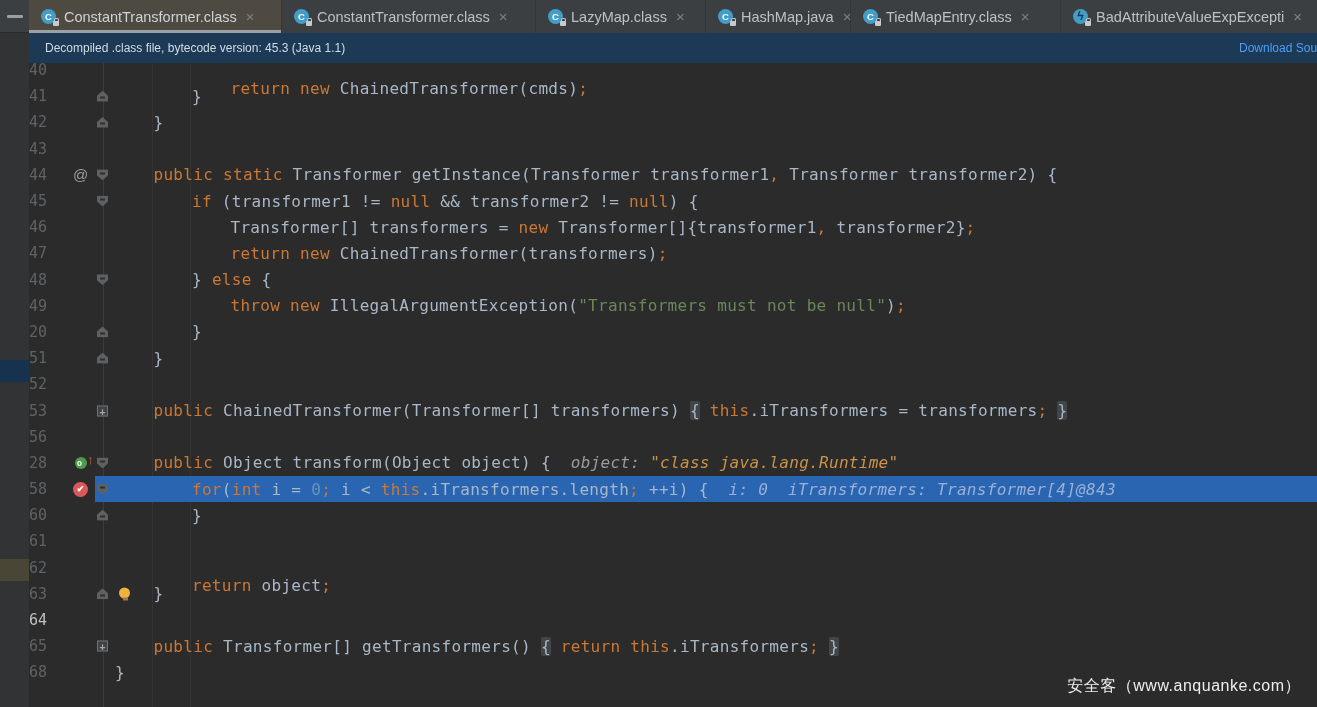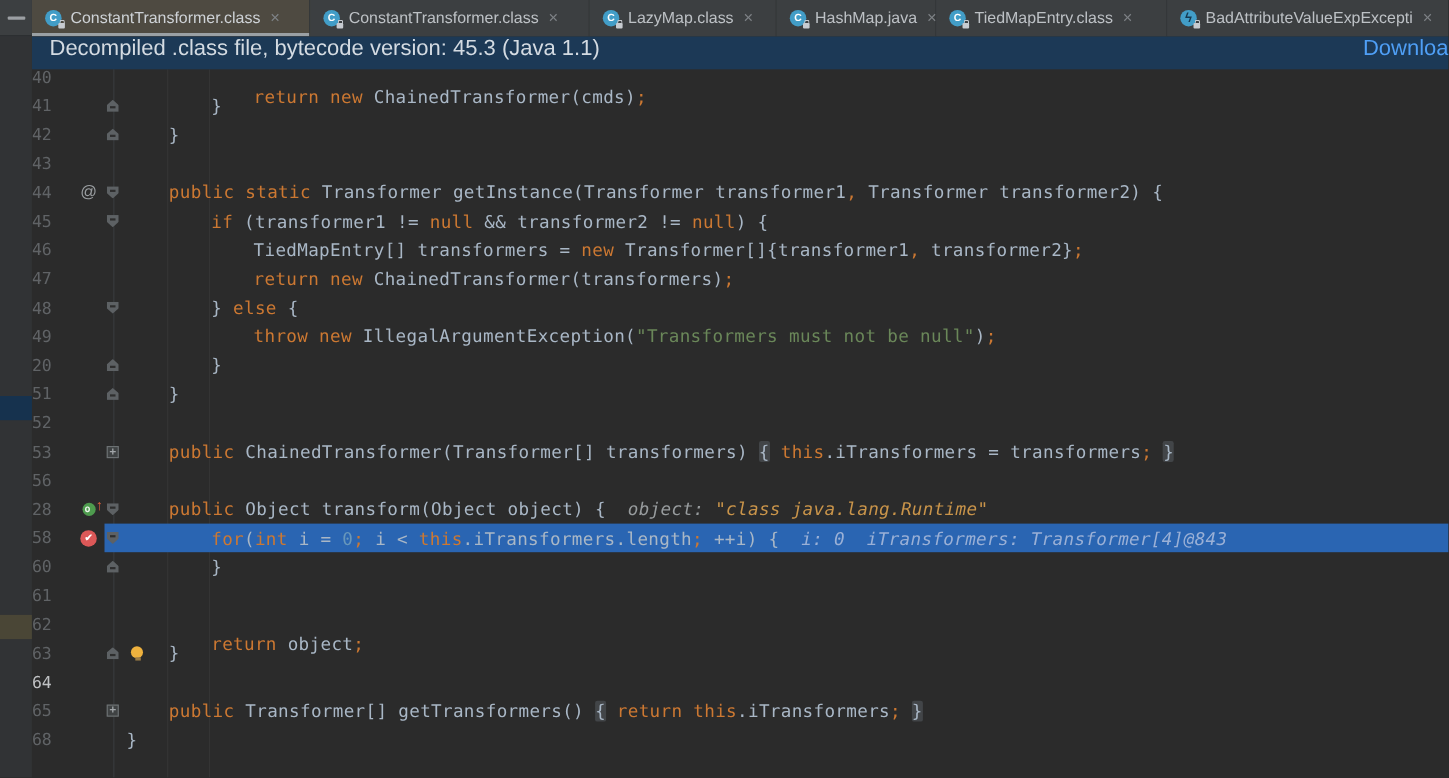--- a/index.html
+++ b/index.html
@@ -27,22 +27,22 @@
   .tab-icon .cir{width:15px;height:15px;border-radius:50%;background:var(--class-icon);color:#fff;
                  display:flex;align-items:center;justify-content:center;font-size:9.5px;font-weight:bold;}
   .tab-icon.exception .cir .glyph{color:#16384f;font-size:12px;font-weight:bold;}
   .tab-icon .lock{position:absolute;right:-2px;bottom:-1px;width:6px;height:5px;background:#c7cbd0;border-radius:1px;}
   .tab-icon .lock::before{content:"";position:absolute;top:-3px;left:0.5px;width:3px;height:3px;
                  border:1px solid #c7cbd0;border-bottom:none;border-radius:2px 2px 0 0;}
   .tab .close{margin-left:9px;color:#7e8286;font-size:15px;line-height:1;}
 
   
   .banner{position:absolute;left:29px;right:0;top:33px;height:30px;background:var(--banner);
-          display:flex;align-items:flex-start;padding-left:16px;box-sizing:border-box;
-          font-size:20px;color:#d4dbe2;z-index:6;}
+          display:flex;align-items:center;padding-left:16px;box-sizing:border-box;
+          font-size:12px;color:#d4dbe2;z-index:6;}
   .banner .link{position:absolute;left:1210px;color:var(--link);white-space:nowrap;}
 
   
   .guides{position:absolute;left:29px;top:63px;bottom:0;right:0;z-index:0;}
   .guide{position:absolute;top:0;bottom:0;width:1px;}
   .g0{left:74px;background:#3a3d3f;}
   .g1{left:123px;background:rgba(255,255,255,0.05);}
   .g2{left:161px;background:rgba(255,255,255,0.045);}
 
   .rows{position:absolute;left:29px;right:0;top:57px;z-index:1;}
@@ -150,21 +150,21 @@
           <span class="fold down">
             <span class="dash"></span>
           </span>
           <span class="code" style="padding-left: 97px;"><span class="c-k">if </span><span class="c-d">(transformer1 != </span><span class="c-k">null</span><span class="c-d"> &amp;&amp; transformer2 != </span><span class="c-k">null</span><span class="c-d">) {</span></span>
         </span>
       </div>
       <div class="row">
         <span class="lnum">46</span>
         <span class="gicon"></span>
         <span class="rest">
-          <span class="code" style="padding-left: 135.5px;"><span class="c-d">TiedMapEntry[] transformers = </span><span class="c-k">new</span><span class="c-d"> Transformer[]{transformer1</span><span class="c-p">,</span><span class="c-d"> transformer2}</span><span class="c-p">;</span></span>
+          <span class="code" style="padding-left: 135.5px;"><span class="c-d">Transformer[] transformers = </span><span class="c-k">new</span><span class="c-d"> Transformer[]{transformer1</span><span class="c-p">,</span><span class="c-d"> transformer2}</span><span class="c-p">;</span></span>
         </span>
       </div>
       <div class="row">
         <span class="lnum">47</span>
         <span class="gicon"></span>
         <span class="rest">
           <span class="code" style="padding-left: 135.5px;"><span class="c-k">return </span><span class="c-k">new </span><span class="c-d">ChainedTransformer(transformers)</span><span class="c-p">;</span></span>
         </span>
       </div>
       <div class="row">
@@ -384,13 +384,14 @@
         <span class="tab-label">BadAttributeValueExpExcepti</span>
         <span class="close">×</span>
       </div>
     </div>
 
   <div class="banner">
     <span>Decompiled .class file, bytecode version: 45.3 (Java 1.1)</span>
     <span class="link">Download Sou</span>
   </div>
 
+  <div class="wm">安全客（www.anquanke.com）</div>
 </div>
 
 </body></html>

